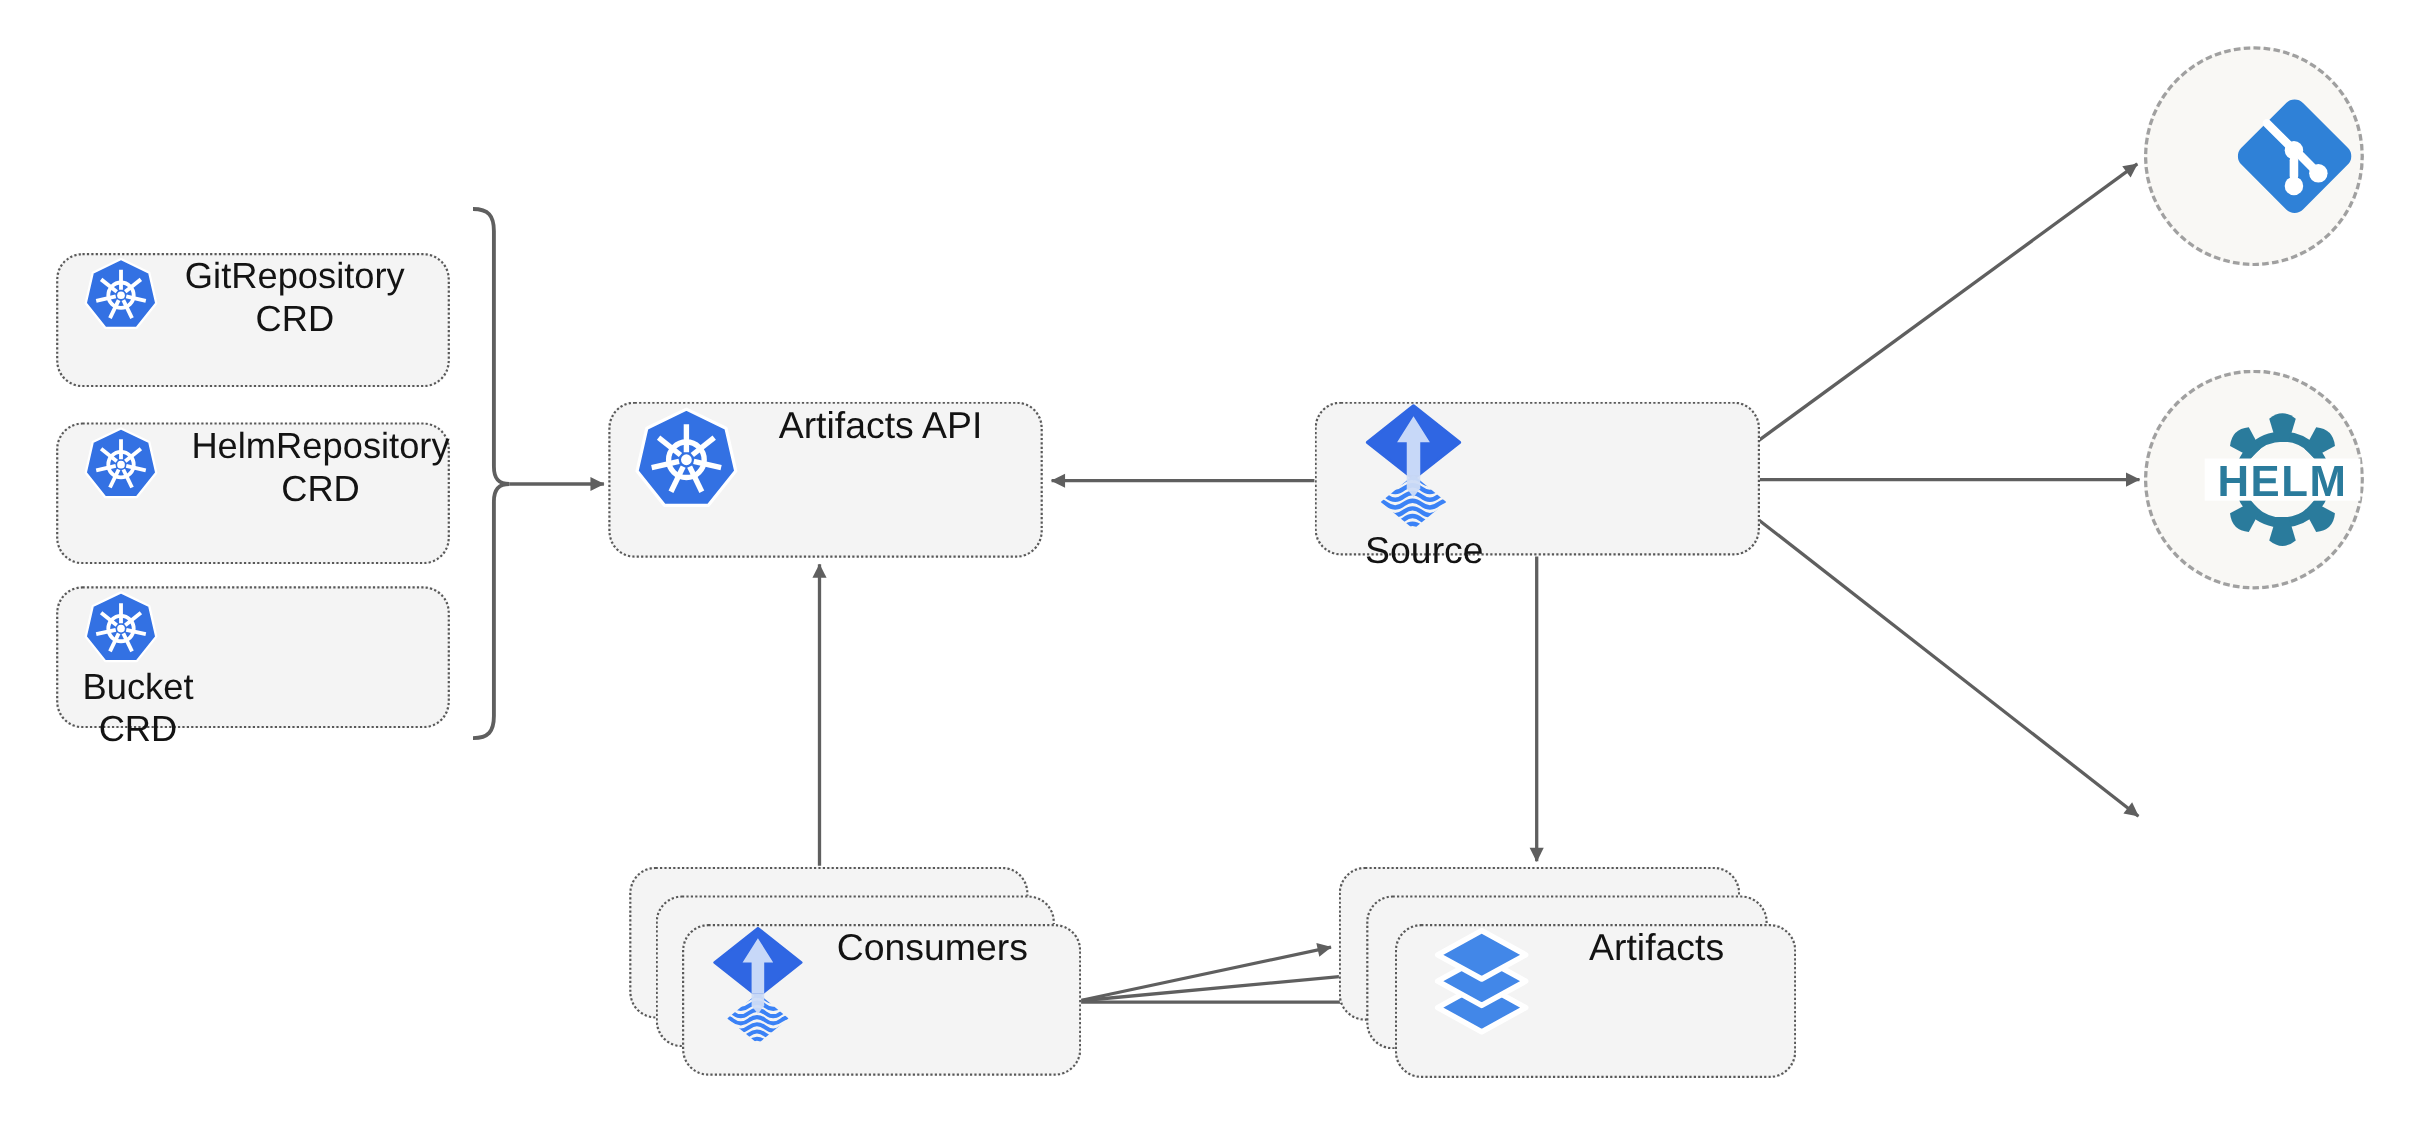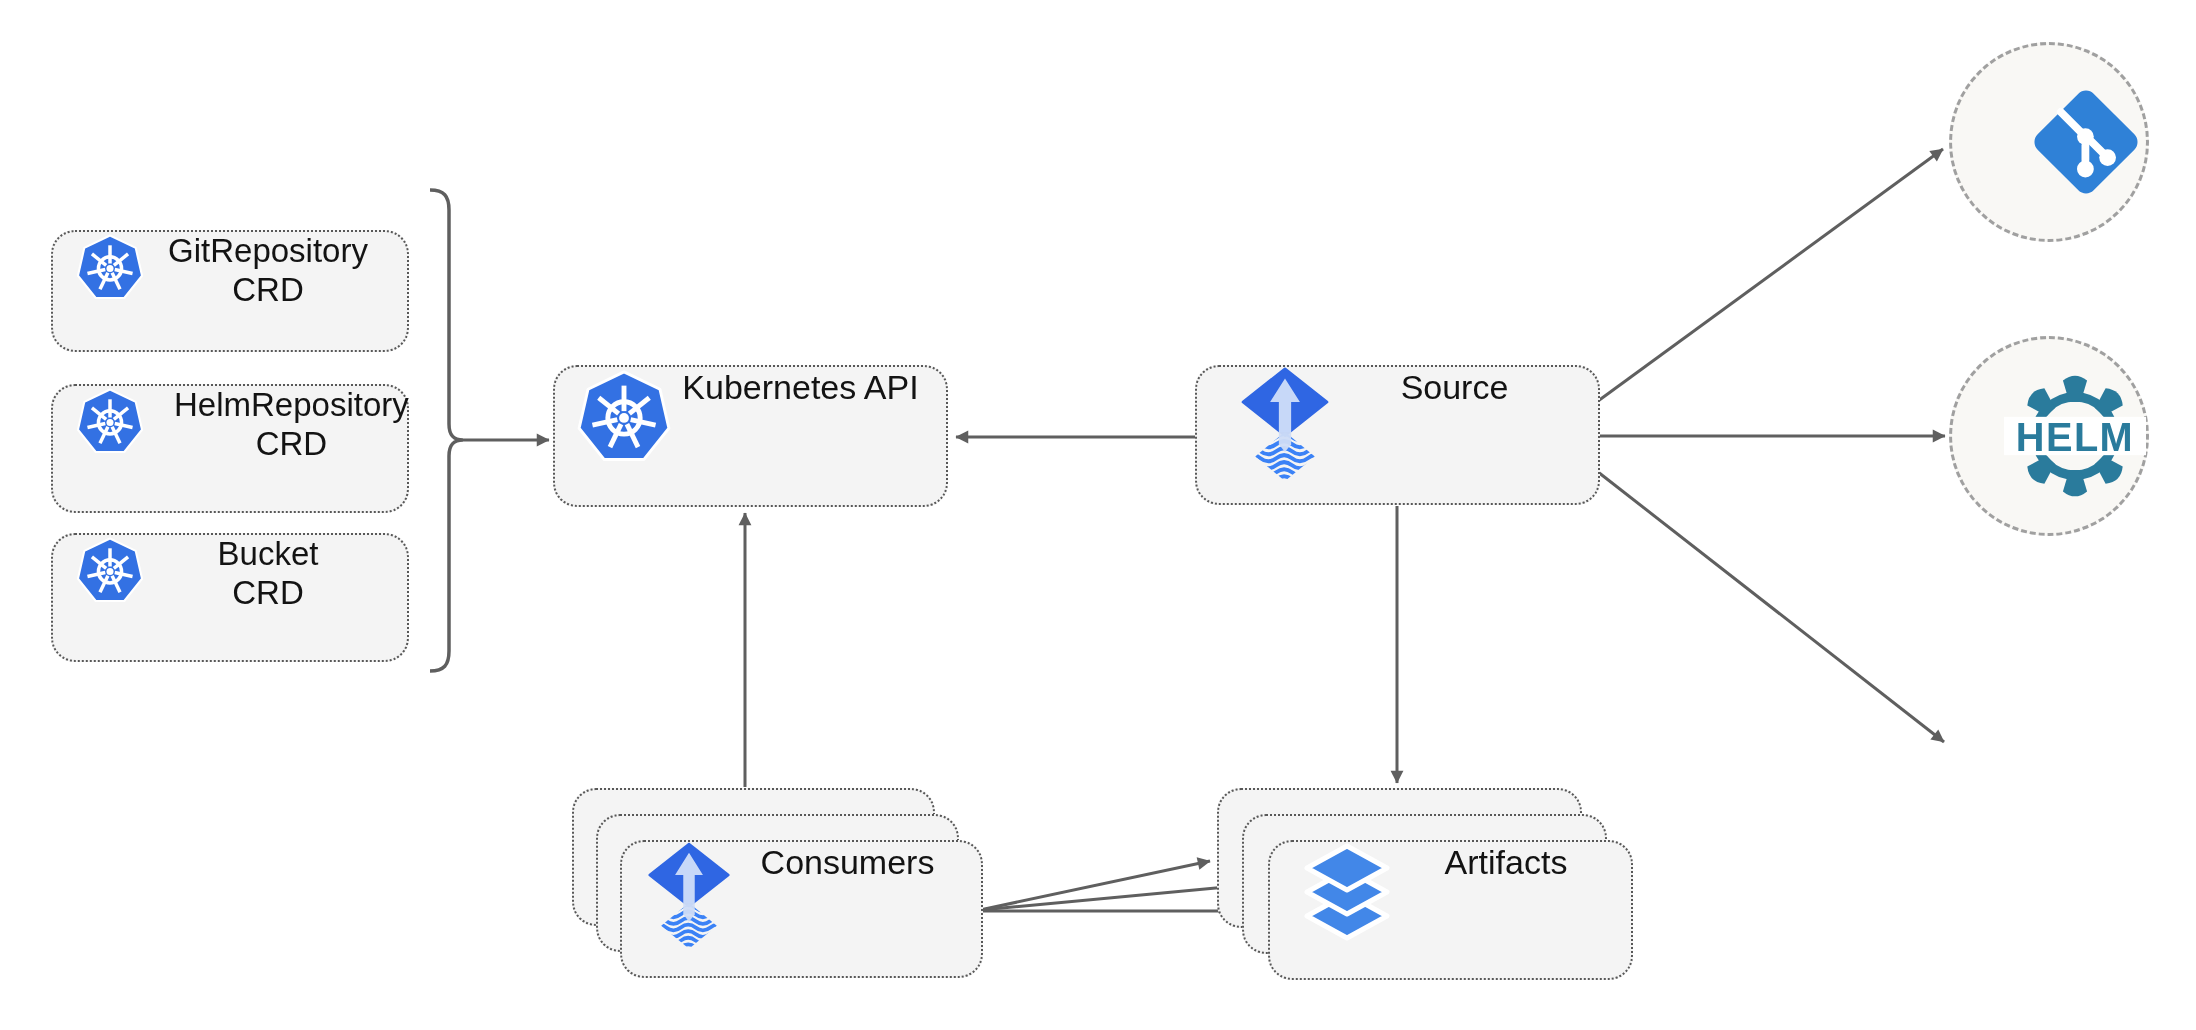--- a/index.html
+++ b/index.html
@@ -137,38 +137,38 @@
   <div class="node" style="left:51px;top:384px;width:358px;height:129px;padding:0 16px 0 22px;gap:29px;">
     <svg class="icon" width="70" height="70">
         <use href="#sym-k8s"></use>
       </svg>
     <div class="lbl">
       <div>HelmRepository</div>
       <div>CRD</div>
     </div>
   </div>
 
-  <div class="node" style="left:51px;top:533px;width:358px;height:129px;padding:0 16px 0 22px;">
+  <div class="node" style="left:51px;top:533px;width:358px;height:129px;padding:0 16px 0 22px;flex-direction:column;">
     <svg class="icon" width="70" height="70">
         <use href="#sym-k8s"></use>
       </svg>
     <div class="lbl">
       <div>Bucket</div>
       <div>CRD</div>
     </div>
   </div>
 
   <div class="node" style="left:553px;top:365px;width:395px;height:142px;padding:0 18px 0 20px;">
     <svg class="icon" width="98" height="98">
         <use href="#sym-k8s"></use>
       </svg>
-    <div class="lbl" style="font-size:34px;">Kubernetes API</div>
-  </div>
-
-  <div class="node" style="left:1195px;top:365px;width:405px;height:140px;padding:0 18px 0 44px;">
+    <div class="lbl" style="font-size:34px;">Artifacts API</div>
+  </div>
+
+  <div class="node" style="left:1195px;top:365px;width:405px;height:140px;padding:0 18px 0 44px;flex-direction:column;">
     <svg class="icon" width="88" height="114" viewBox="0 0 100 130">
         <use href="#sym-flux"></use>
       </svg>
     <div class="lbl" style="font-size:34px;">
       <div>Source</div>
     </div>
   </div>
 
   <div class="stackbox" style="left:572px;top:788px;width:363px;height:138px;"></div>
   <div class="stackbox" style="left:596px;top:814px;width:363px;height:138px;"></div>

